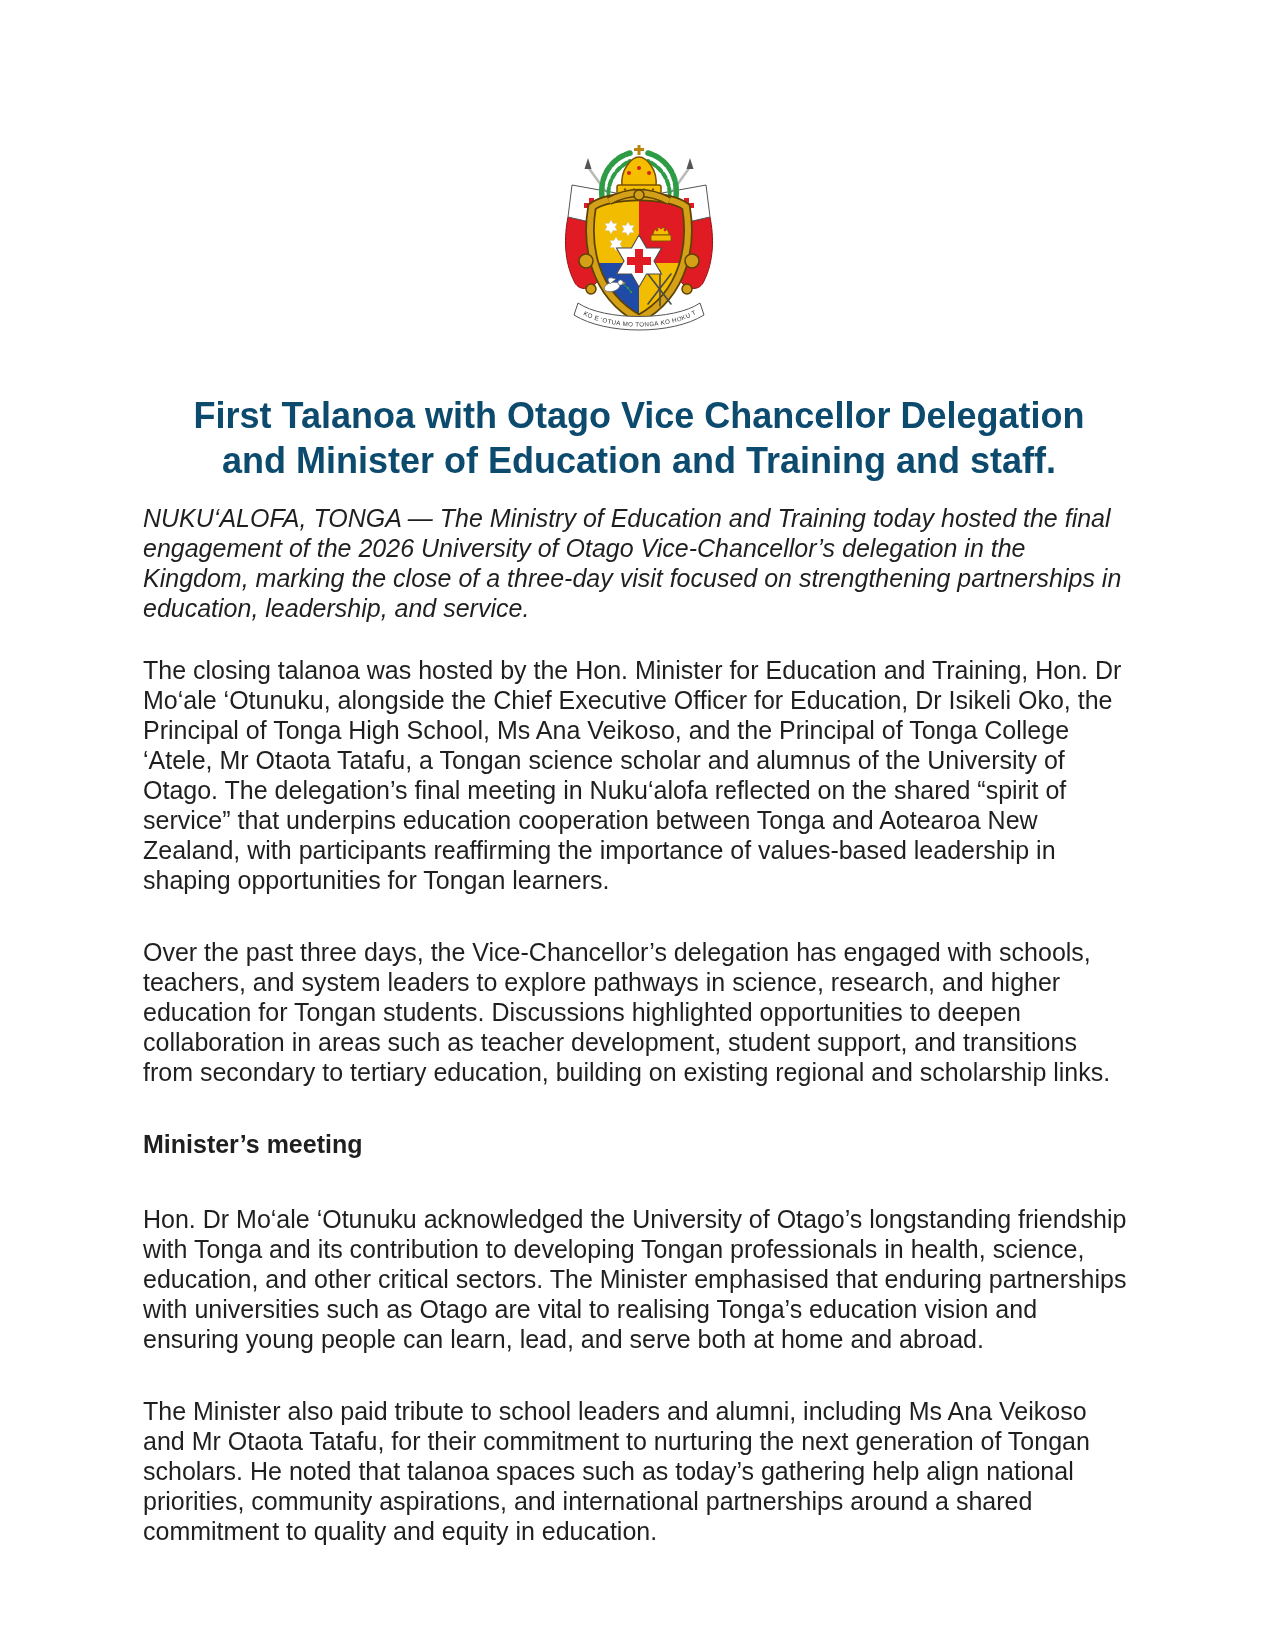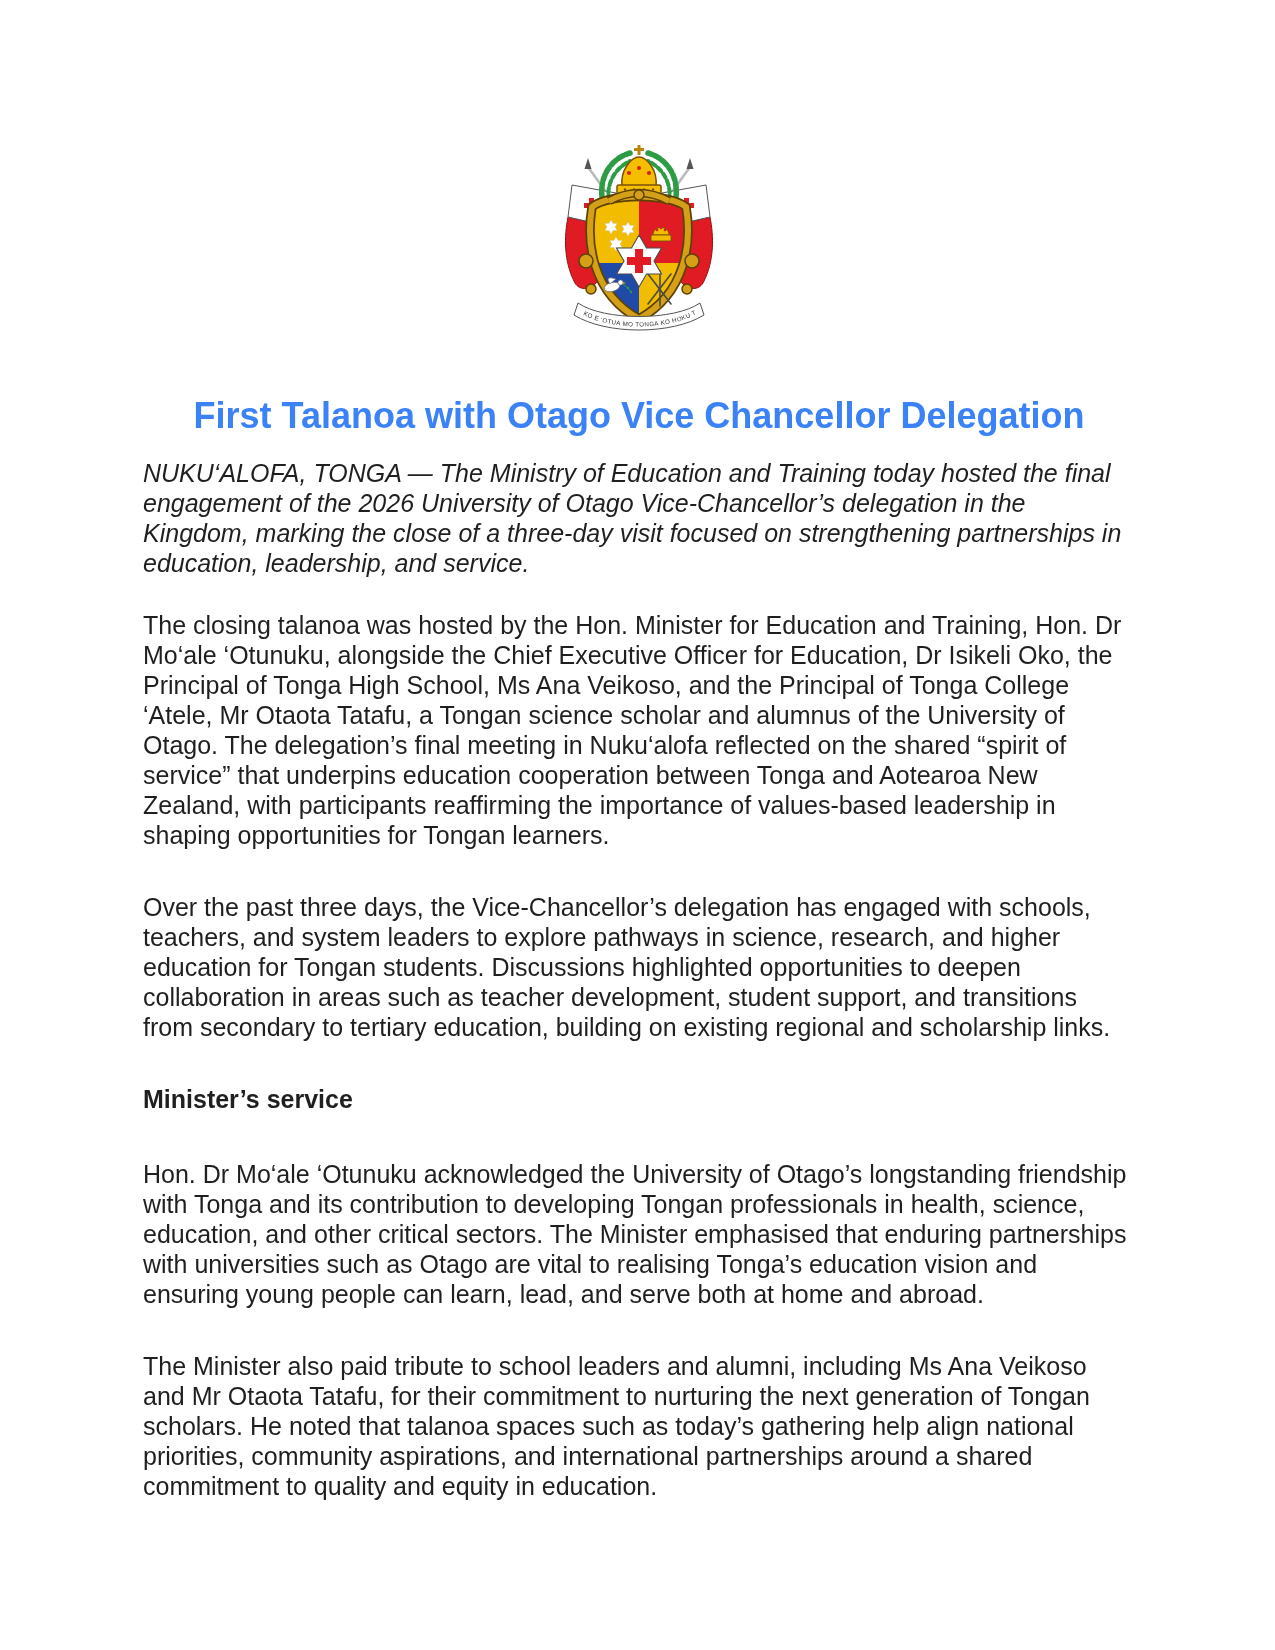--- a/index.html
+++ b/index.html
@@ -14,21 +14,21 @@
     color:#1f1f1f;
     overflow:hidden;
   }
   .emblem-wrap { text-align:center; margin:0 0 50px 0; }
   .emblem-wrap svg { display:inline-block; }
   .doc-title {
     text-align:center;
     font-weight:bold;
     font-size:36px;
     line-height:45px;
-    color:#3b82f6;
+    color:#0c4a6e;
     margin:0 0 20px 0;
   }
   .doc-title .tline { white-space:nowrap; }
   .lede {
     font-style:italic;
     font-size:25px;
     line-height:30px;
     margin:0 0 32px 0;
   }
   .para {
@@ -159,25 +159,26 @@
         <path d="M24,160 C50,178 120,178 146,160 L150,172 C118,192 52,192 20,172 Z" fill="#ffffff" stroke="#555" stroke-width="1"></path>
         <text font-family="Liberation Sans, sans-serif" font-size="6.2" letter-spacing="0.4" fill="#333">
           <textPath href="#mottoPath" startOffset="3%">KO E ‘OTUA MO TONGA KO HOKU TOFI‘A</textPath>
         </text>
       </g>
     </svg>
   </div>
 
   <h1 class="doc-title">
     <div class="tline">First Talanoa with Otago Vice Chancellor Delegation</div>
+    <div class="tline">and Minister of Education and Training and staff.</div>
   </h1>
 
   <p class="lede">NUKU‘ALOFA, TONGA — The Ministry of Education and Training today hosted the final engagement of the 2026 University of Otago Vice-Chancellor’s delegation in the Kingdom, marking the close of a three-day visit focused on strengthening partnerships in education, leadership, and service.</p>
 
   <p class="para">The closing talanoa was hosted by the Hon. Minister for Education and Training, Hon. Dr Mo‘ale ‘Otunuku, alongside the Chief Executive Officer for Education, Dr Isikeli Oko, the Principal of Tonga High School, Ms Ana Veikoso, and the Principal of Tonga College ‘Atele, Mr Otaota Tatafu, a Tongan science scholar and alumnus of the University of Otago. The delegation’s final meeting in Nuku‘alofa reflected on the shared “spirit of service” that underpins education cooperation between Tonga and Aotearoa New Zealand, with participants reaffirming the importance of values-based leadership in shaping opportunities for Tongan learners.</p>
   <p class="para">Over the past three days, the Vice-Chancellor’s delegation has engaged with schools, teachers, and system leaders to explore pathways in science, research, and higher education for Tongan students. Discussions highlighted opportunities to deepen collaboration in areas such as teacher development, student support, and transitions from secondary to tertiary education, building on existing regional and scholarship links.</p>
 
-  <h2 class="section-heading">Minister’s service</h2>
+  <h2 class="section-heading">Minister’s meeting</h2>
 
   <p class="para">Hon. Dr Mo‘ale ‘Otunuku acknowledged the University of Otago’s longstanding friendship with Tonga and its contribution to developing Tongan professionals in health, science, education, and other critical sectors. The Minister emphasised that enduring partnerships with universities such as Otago are vital to realising Tonga’s education vision and ensuring young people can learn, lead, and serve both at home and abroad.</p>
   <p class="para">The Minister also paid tribute to school leaders and alumni, including Ms Ana Veikoso and Mr Otaota Tatafu, for their commitment to nurturing the next generation of Tongan scholars. He noted that talanoa spaces such as today’s gathering help align national priorities, community aspirations, and international partnerships around a shared commitment to quality and equity in education.</p>
 
 </div>
 
 </body></html>

